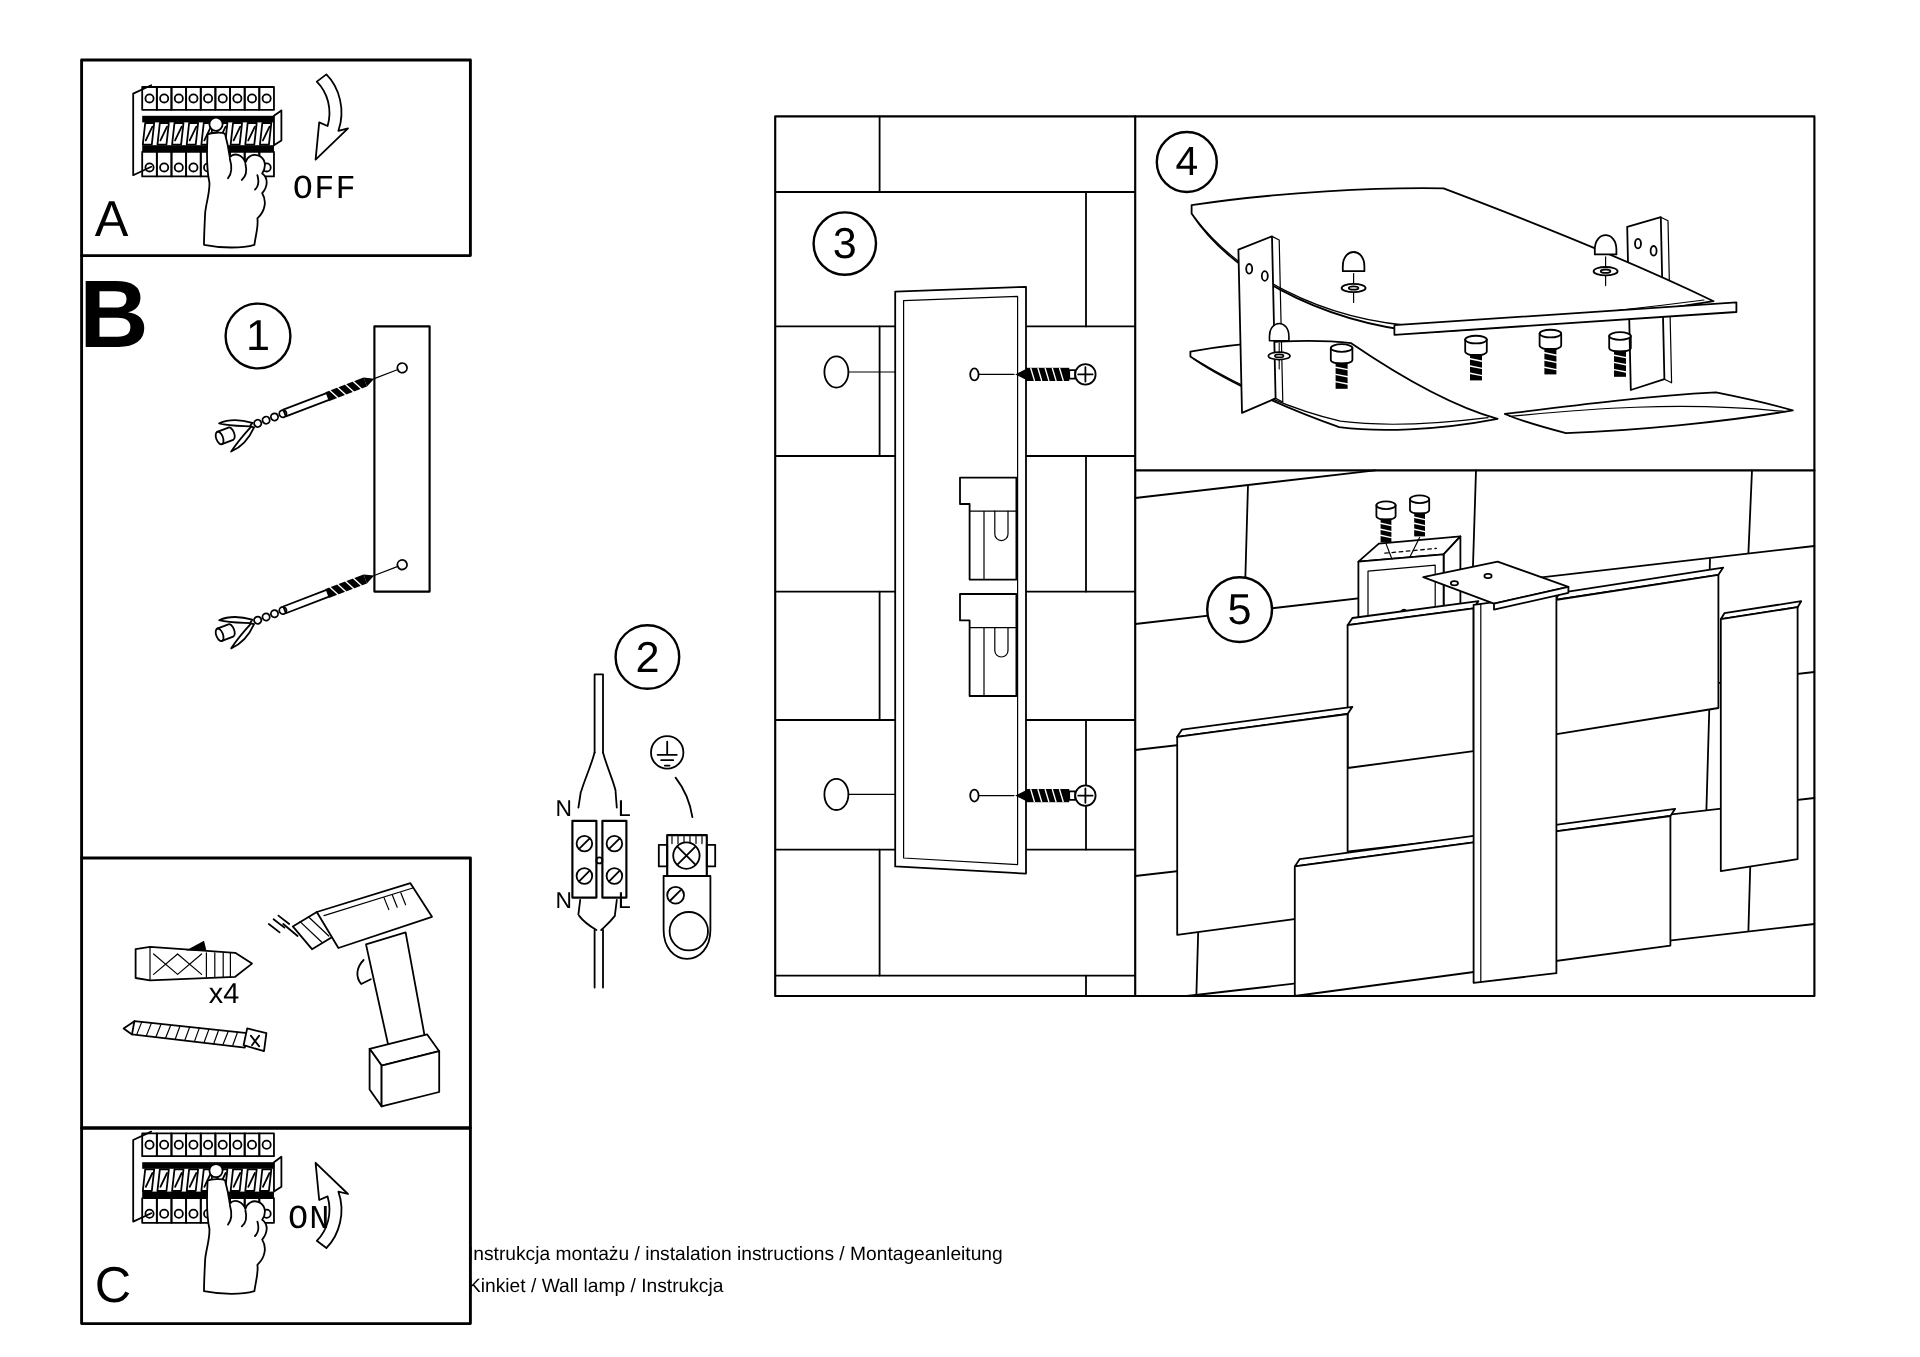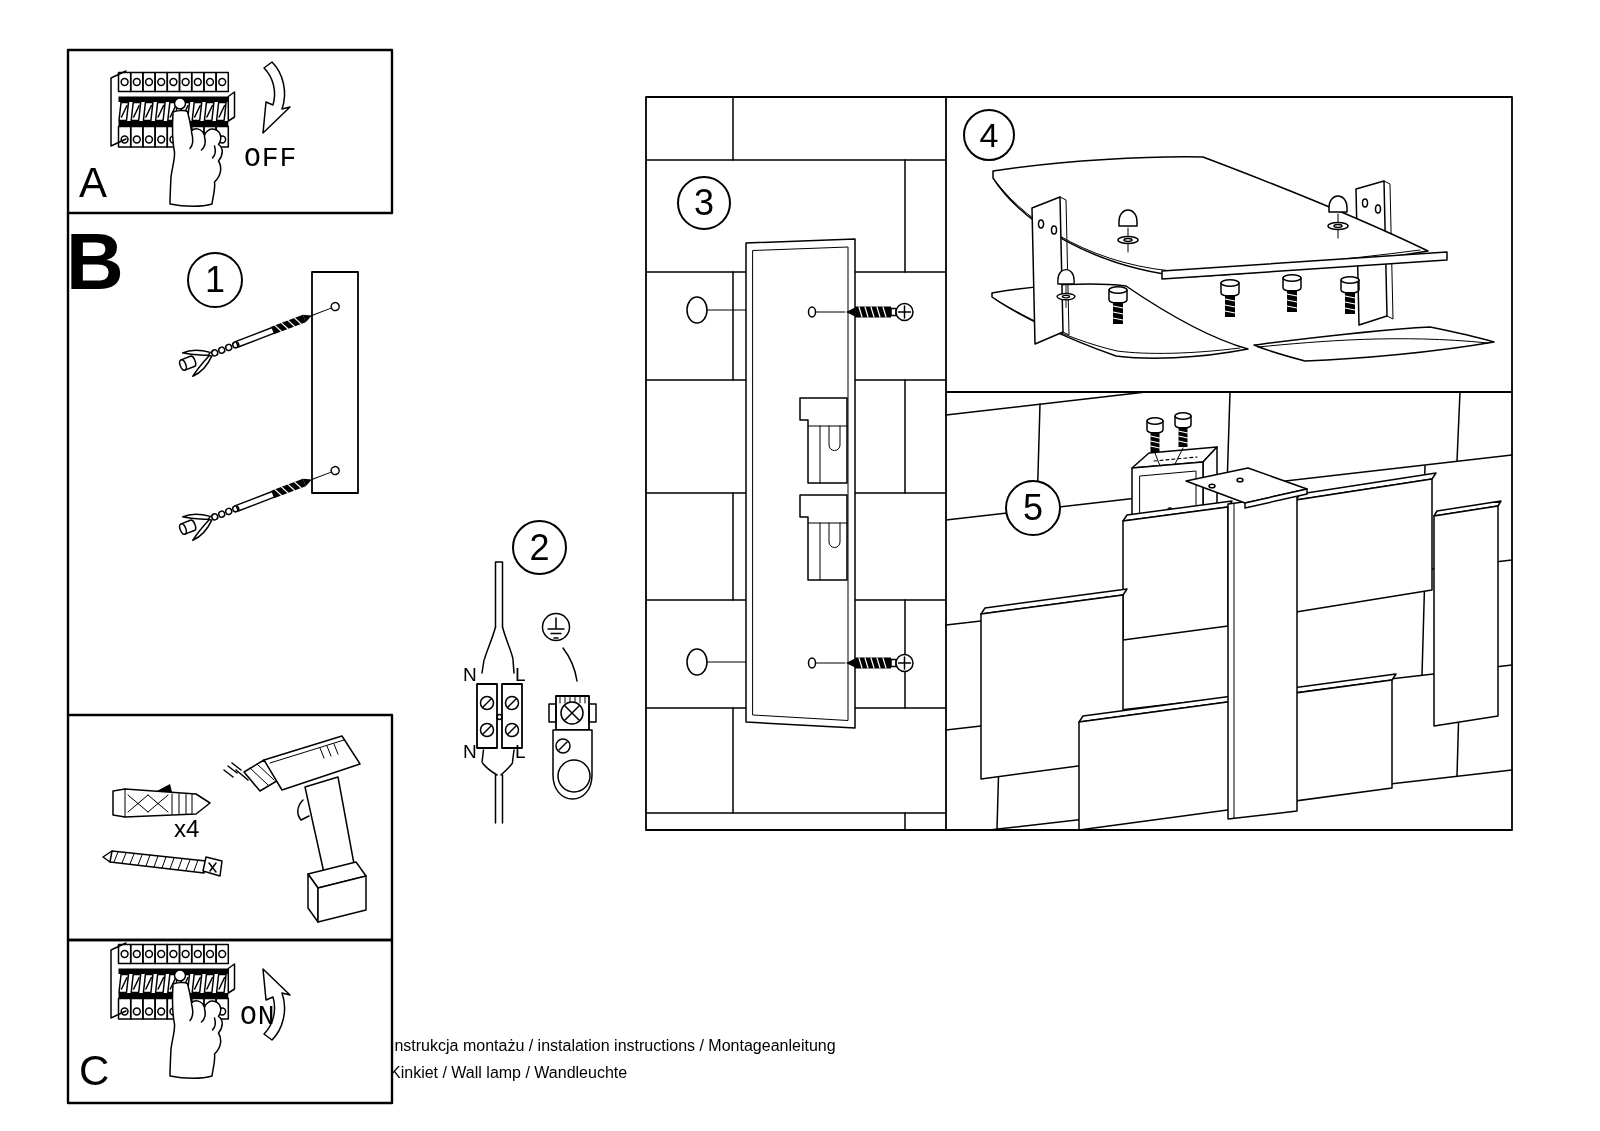--- a/index.html
+++ b/index.html
@@ -381,16 +381,16 @@
     </div>
 <div class="step-circle" style="left:963px;top:109px;width:48px;height:48px;font-size:34px;">
       <span>4</span>
     </div>
 <div class="step-circle" style="left:1005px;top:480px;width:52px;height:52px;">
       <span>5</span>
     </div>
 
 <div class="footer">
   <div>Instrukcja montażu / instalation instructions / Montageanleitung</div>
-  <div>Kinkiet / Wall lamp / Wandleuchte</div>
+  <div>Kinkiet / Wall lamp / Instrukcja</div>
 </div>
 
 </div>
 
 </body></html>

